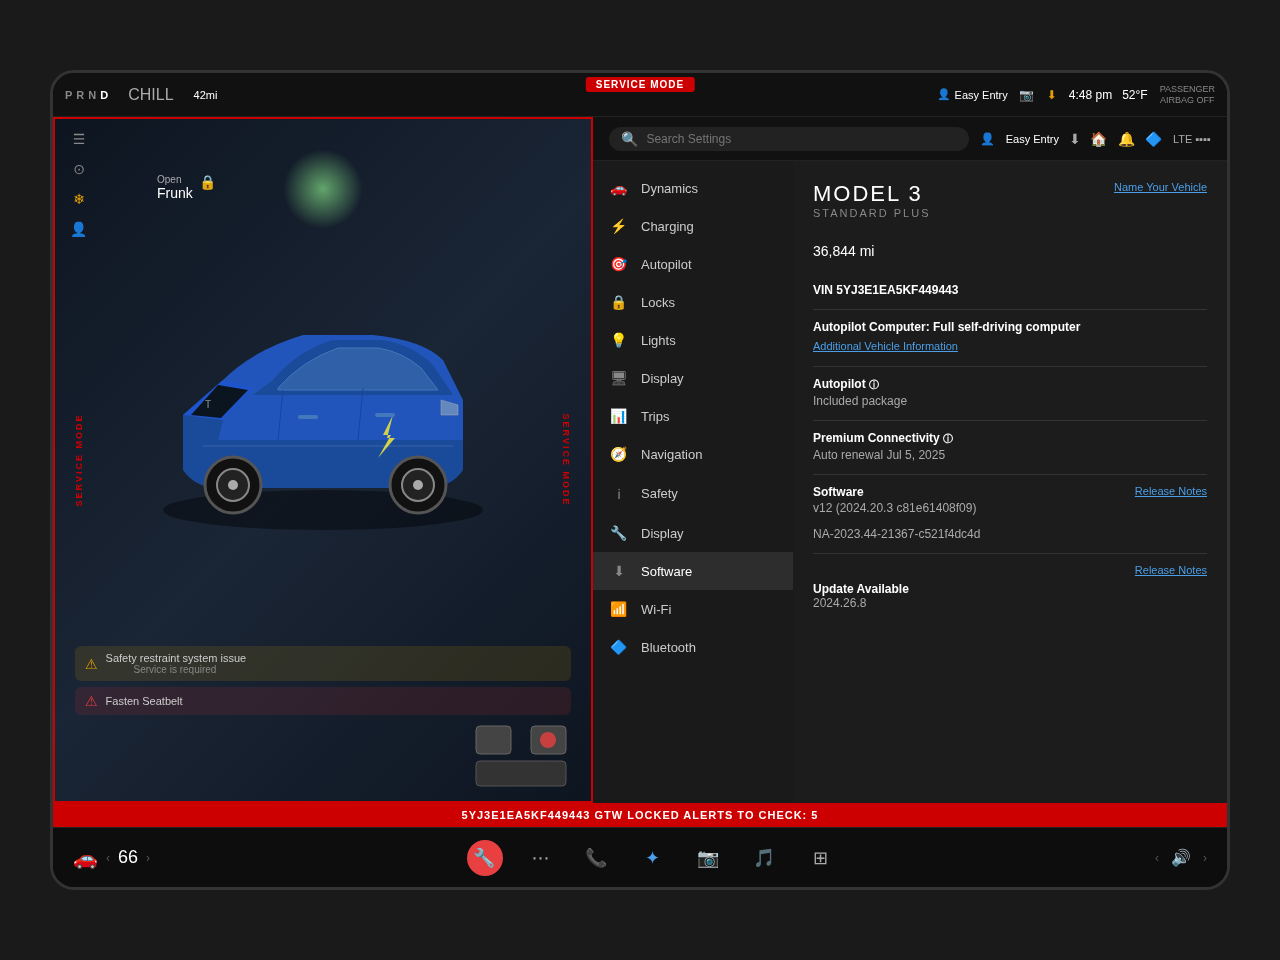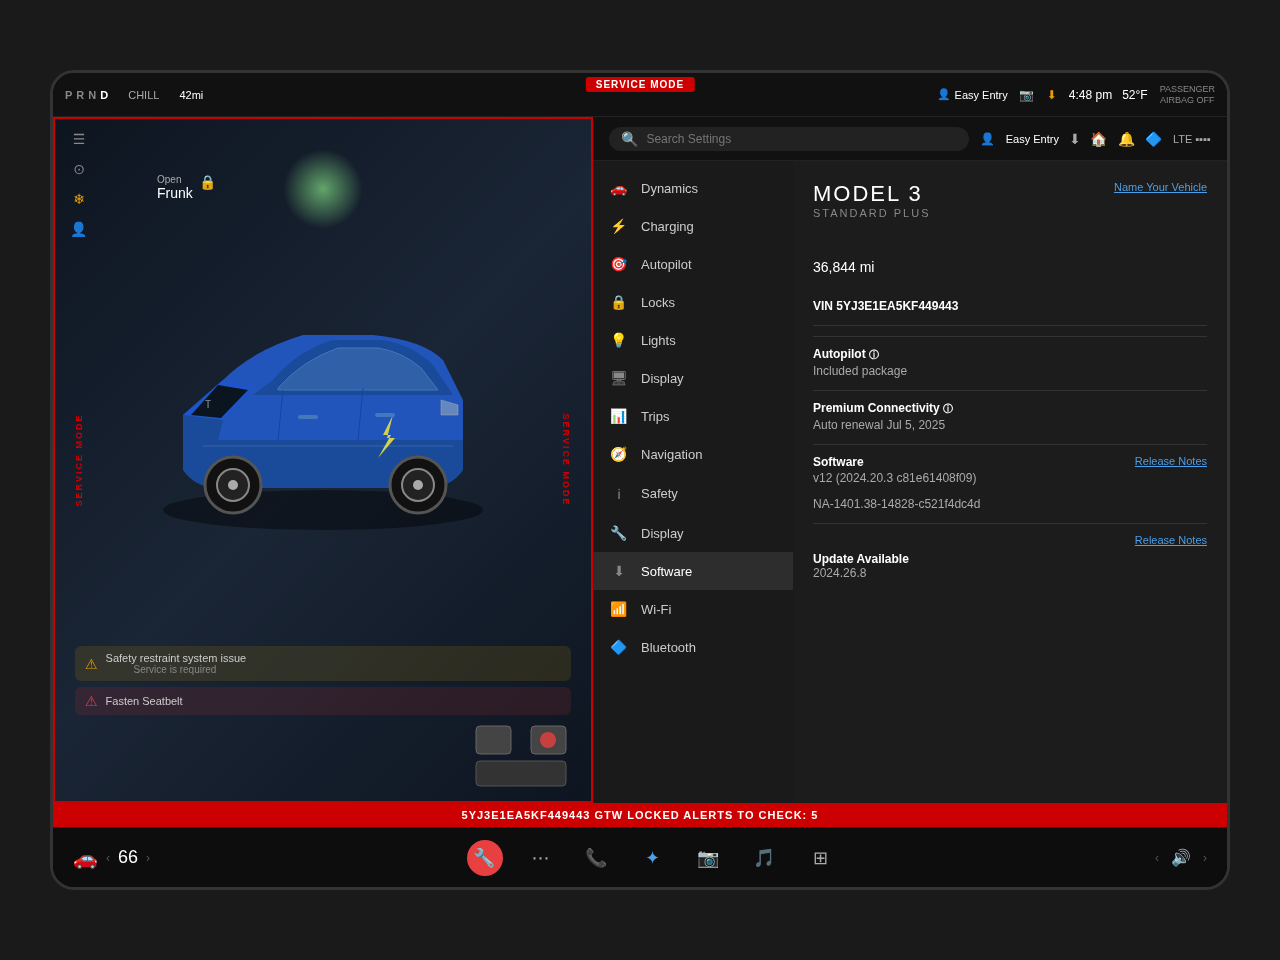--- a/index.html
+++ b/index.html
@@ -48,21 +48,21 @@
     .gear-indicator {
       display: flex;
       gap: 4px;
       font-size: 11px;
       color: #888;
       font-weight: bold;
     }
     .gear-indicator span.active { color: #fff; }
 
     .drive-mode {
-      font-size: 11px;
+      font-size: 16px;
       color: #aaa;
       margin-left: 8px;
     }
 
     .range-indicator {
       font-size: 11px;
       color: #fff;
       margin-left: 8px;
     }
 
@@ -358,21 +358,21 @@
       font-size: 22px;
       color: #fff;
       font-weight: 300;
       letter-spacing: 2px;
     }
 
     .vehicle-variant {
       font-size: 11px;
       color: #888;
       letter-spacing: 2px;
-      margin-bottom: 16px;
+      margin-bottom: 0;
     }
 
     .name-vehicle-link {
       font-size: 11px;
       color: #4a9fe8;
       cursor: pointer;
       float: right;
     }
 
     .vehicle-mileage {
@@ -753,20 +753,24 @@
               <div class="vehicle-variant">STANDARD PLUS</div>
             </div>
             <a class="name-vehicle-link" href="#">Name Your Vehicle</a>
           </div>
 
           <div class="vehicle-mileage">36,844 mi</div>
           <div class="vin-text">VIN 5YJ3E1EA5KF449443</div>
 
           <div class="divider"></div>
 
+          <div class="info-section">
+            <div class="info-label">Autopilot Computer: Full self-driving computer</div>
+            <a class="info-link" href="#">Additional Vehicle Information</a>
+          </div>
 
           <div class="divider"></div>
 
           <div class="info-section">
             <div class="info-label">
               <span>Autopilot</span>
               <span style="font-size:10px;"> ⓘ</span>
             </div>
             <div class="info-value">Included package</div>
           </div>
@@ -785,21 +789,21 @@
 
           <div class="info-section">
             <div class="info-row">
               <div class="info-label">Software</div>
               <a class="release-notes-link" href="#">Release Notes</a>
             </div>
             <div class="info-value">v12 (2024.20.3 c81e61408f09)</div>
           </div>
 
           <div class="info-section">
-            <div class="info-value">NA-1401.38-14828-c521f4dc4d</div>
+            <div class="info-value">NA-2023.44-21367-c521f4dc4d</div>
           </div>
 
           <div class="divider"></div>
 
           <div class="info-section">
             <div class="info-row">
               <div class="update-available">Update Available</div>
               <a class="release-notes-link" href="#">Release Notes</a>
             </div>
             <div class="info-value">2024.26.8</div>

